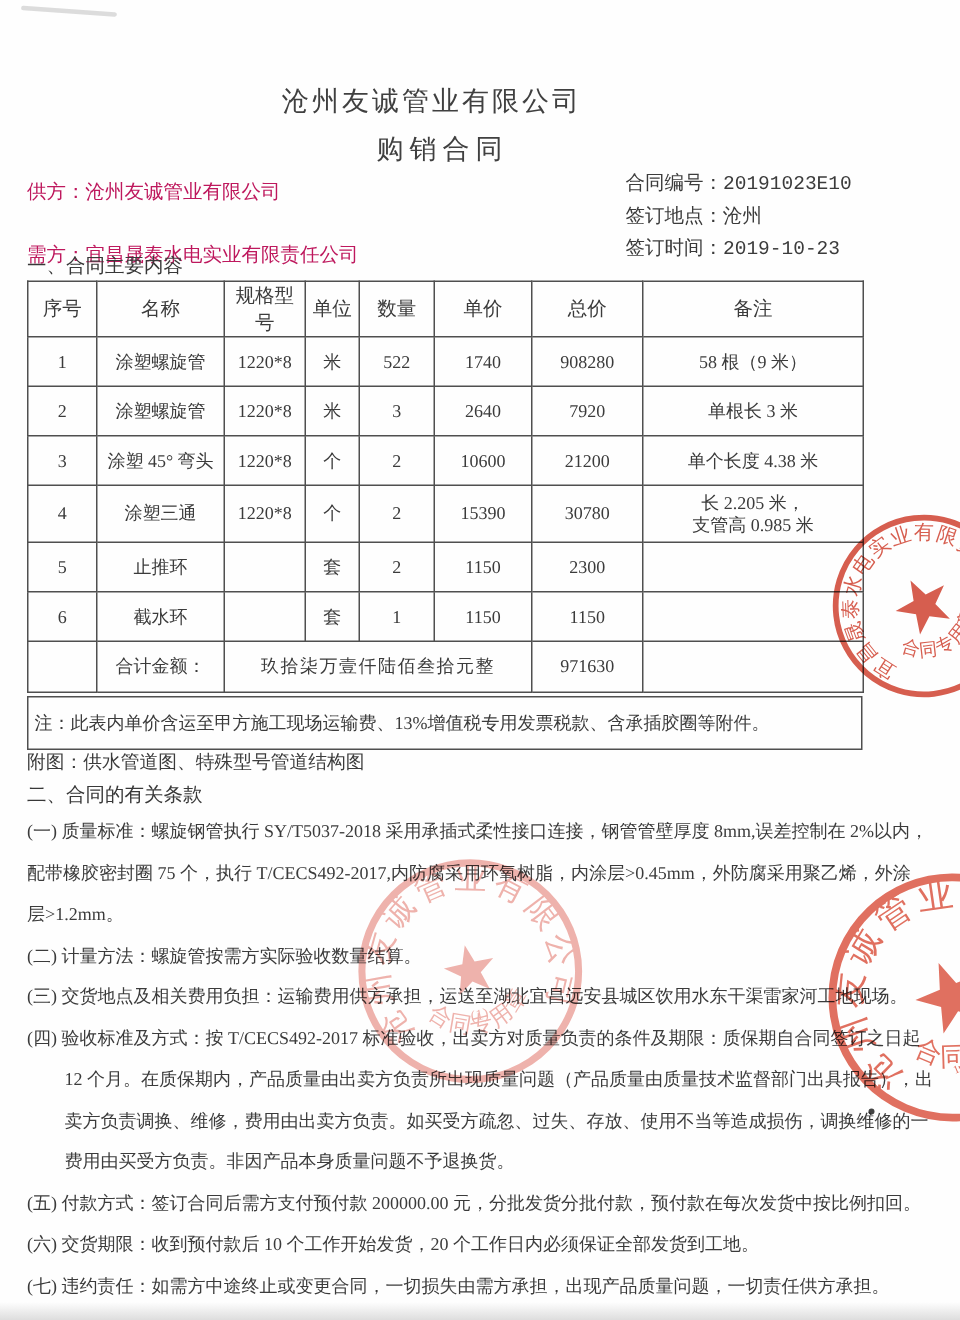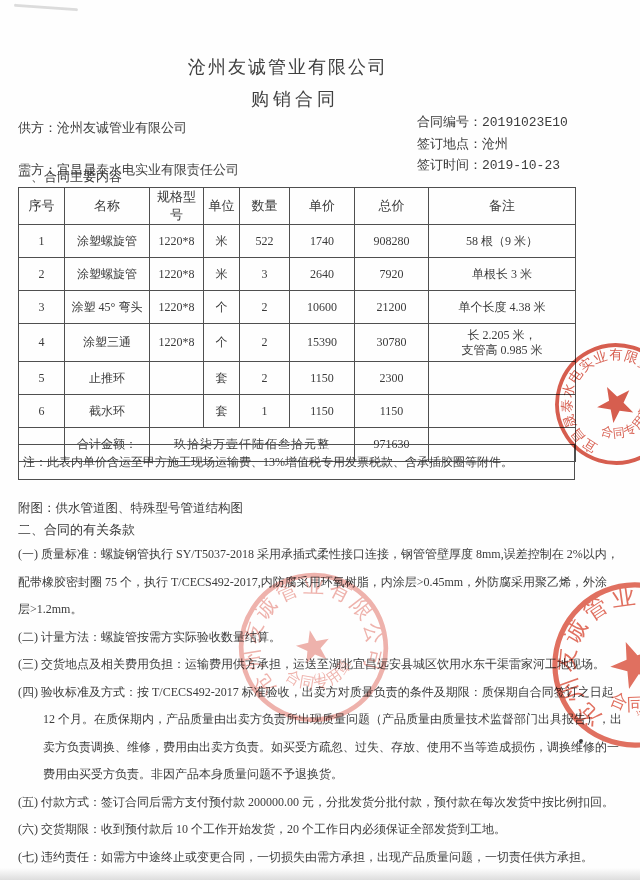--- a/index.html
+++ b/index.html
@@ -11,40 +11,40 @@
   
   .smudge{position:absolute;left:14px;top:6px;width:64px;height:3px;background:#c9c9c9;opacity:.65;transform:rotate(4deg);border-radius:2px;}
   .bottom-shade{position:absolute;left:0;top:868px;width:100%;height:12px;background:linear-gradient(rgba(255,255,255,0),rgba(160,160,160,.35));}
   .ink-dot{position:absolute;left:579px;top:739px;width:4px;height:4px;background:#222;border-radius:50%;opacity:.85;}
 
   .doc-title{position:absolute;left:0;top:55px;width:576px;text-align:center;
     font-size:18px;letter-spacing:2px;color:#404040;}
   .doc-subtitle{position:absolute;left:0;top:87px;width:590px;text-align:center;
     font-size:18px;letter-spacing:4px;color:#404040;}
 
-  .party-line{position:absolute;left:18px;font-size:13px;color:#404040;}
+  .party-line{position:absolute;left:18px;font-size:13px;color:#be185d;}
   .supplier{top:119px;}
   .buyer{top:149px;margin-top:12px;}
   .meta-block{position:absolute;left:417px;top:112px;font-size:13px;line-height:21.5px;color:#3b3b3b;font-family:Liberation Mono, monospace;}
   .section-title{position:absolute;left:18px;font-size:13px;color:#383838;}
   .sec1{top:168px;}
   .sec2{top:521px;}
 
   table.items{position:absolute;left:18px;top:187px;width:557px;border-collapse:collapse;table-layout:fixed;}
   table.items th,table.items td{border:1px solid #4f4f4f;text-align:center;vertical-align:middle;
     font-weight:normal;font-size:12px;color:#3b3b3b;padding:0 2px;overflow:hidden;}
   table.items th{font-size:13px;}
   tr.hrow{height:32px;margin-top:35px;}
   tr.drow{height:33px;}
   tr.drow-tall{height:38px;}
   tr.trow{height:34px;}
   td.remark{font-size:11.5px;white-space:pre-line;line-height:15px;}
   td.amount-cn{letter-spacing:1px;}
 
-  .note-box{position:absolute;left:18px;top:444px;width:557px;height:36px;border:1px solid #4f4f4f;box-sizing:border-box;}
+  .note-box{position:absolute;left:18px;top:464px;width:557px;height:36px;border:1px solid #4f4f4f;box-sizing:border-box;}
   .note-box span{display:block;padding:9px 4px 0 4px;font-size:12px;color:#3b3b3b;}
 
   .attachment{position:absolute;left:18px;top:500px;font-size:12.5px;color:#3b3b3b;}
 
   .clauses{position:absolute;left:18px;top:541px;width:606px;}
   .clause-line{font-size:12px;line-height:27.5px;white-space:nowrap;color:#3b3b3b;}
   .clause-line.indent{padding-left:25px;}
 
   
   .seal{position:absolute;mix-blend-mode:multiply;pointer-events:none;}

